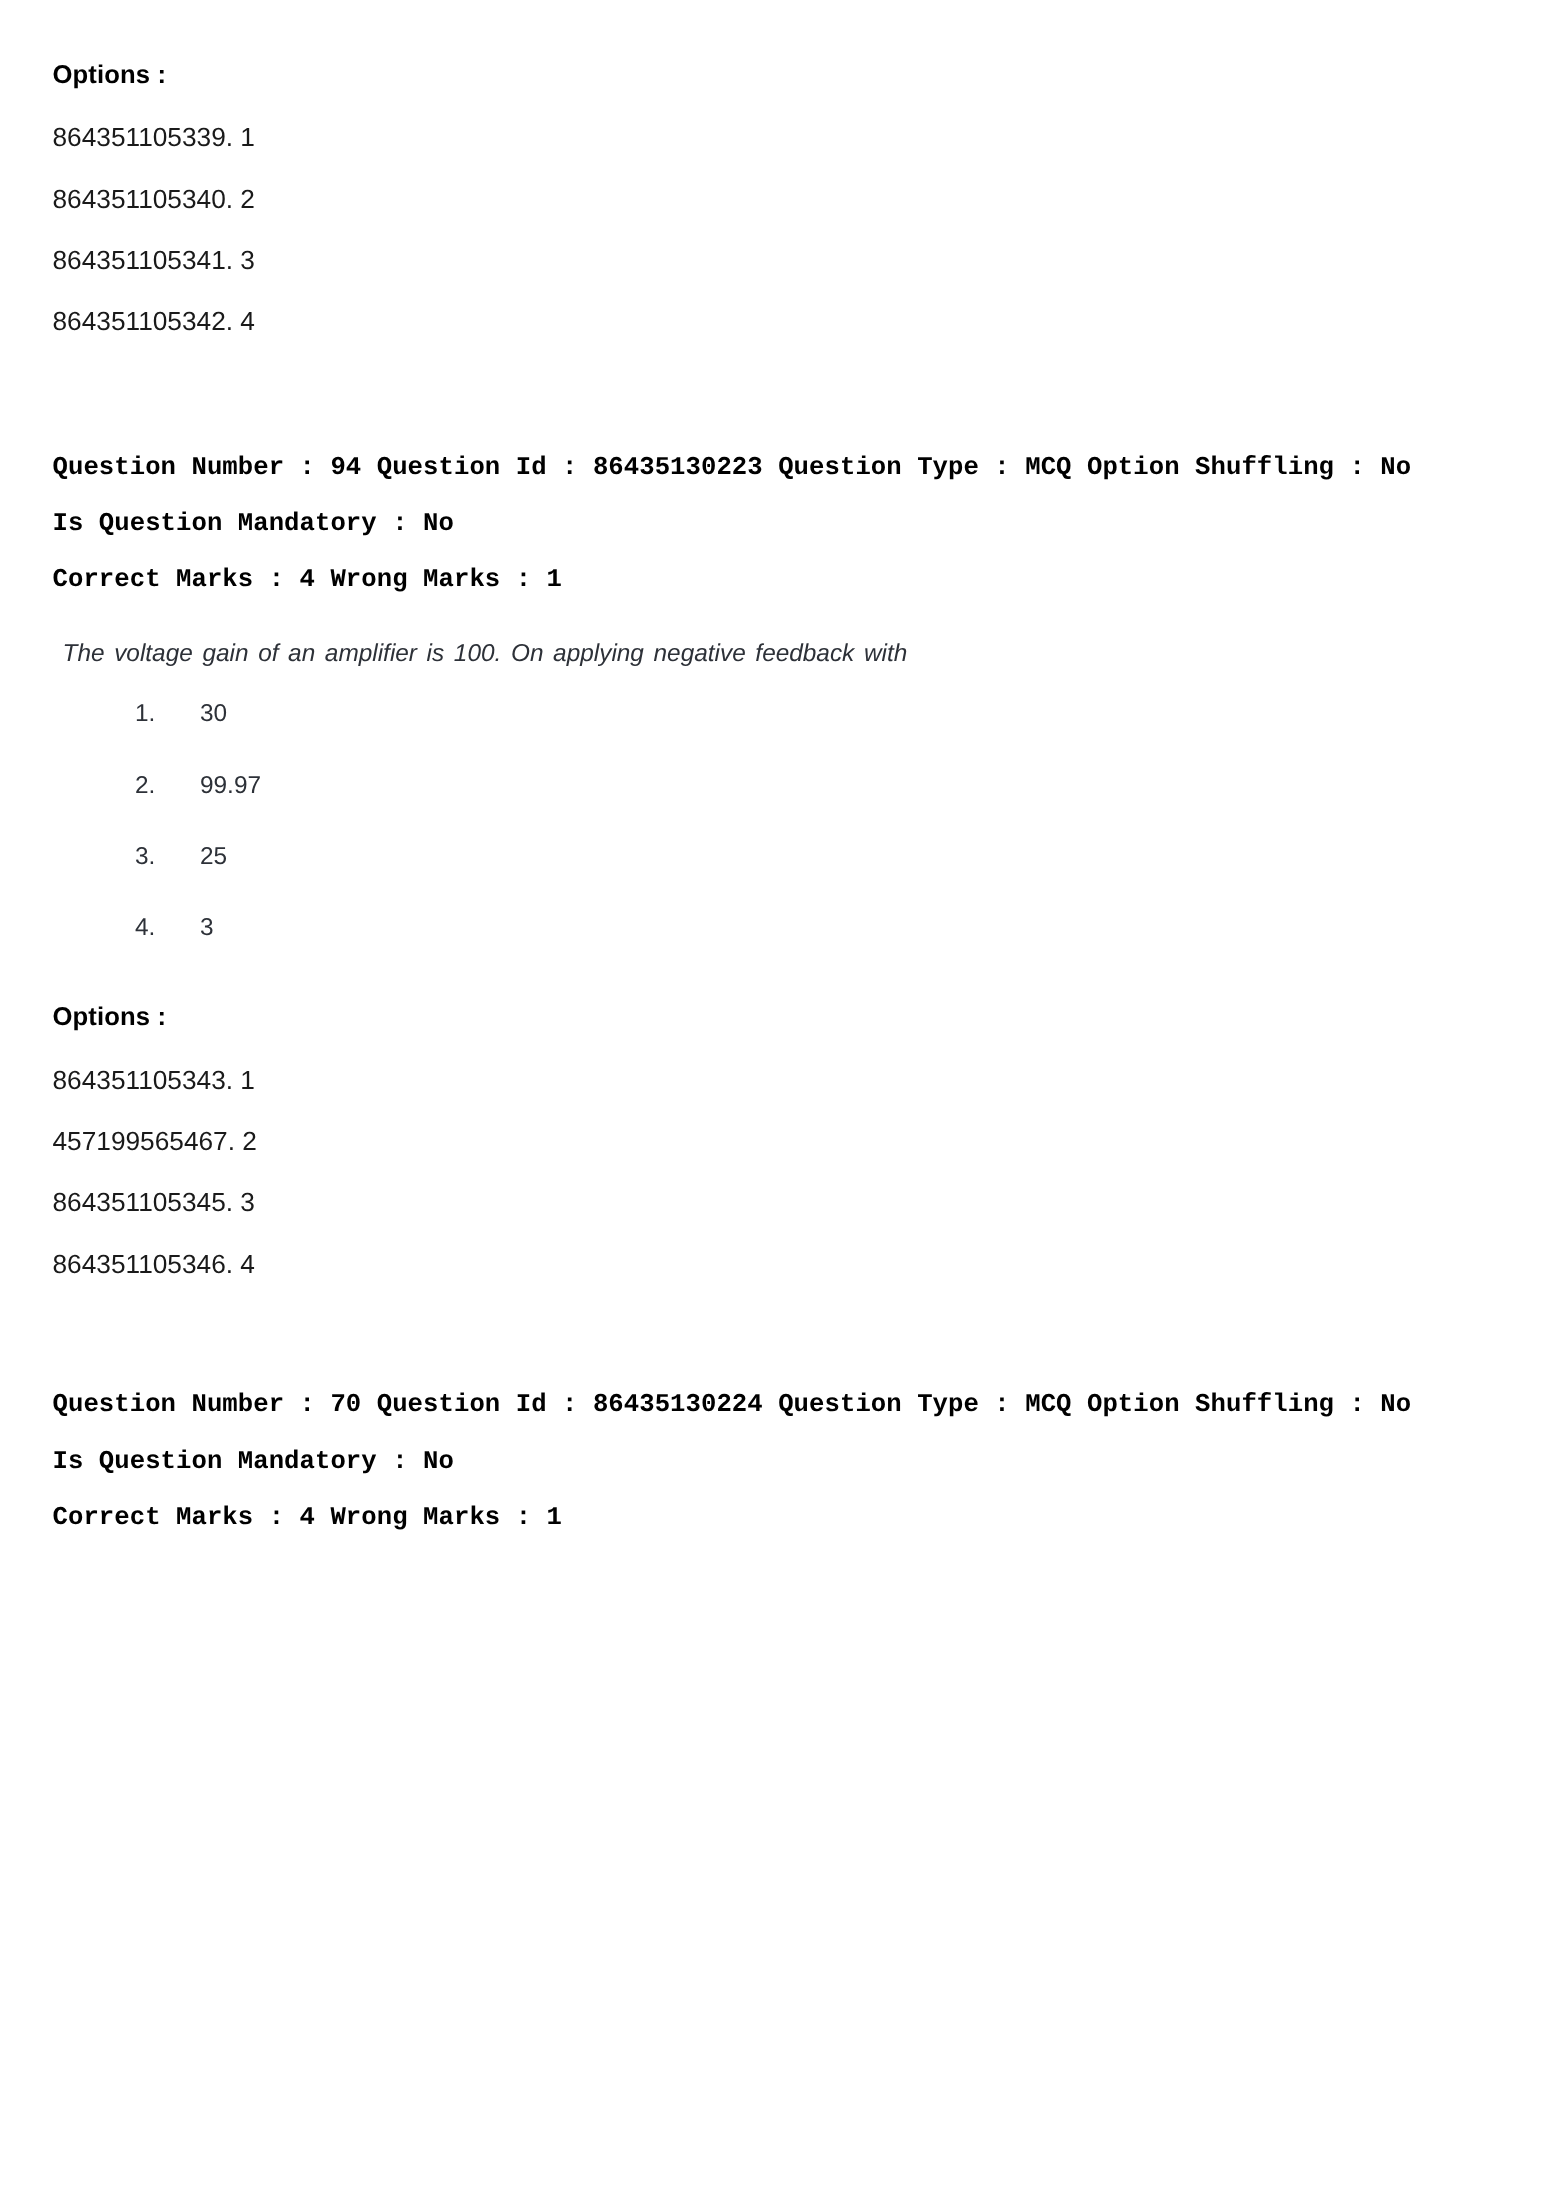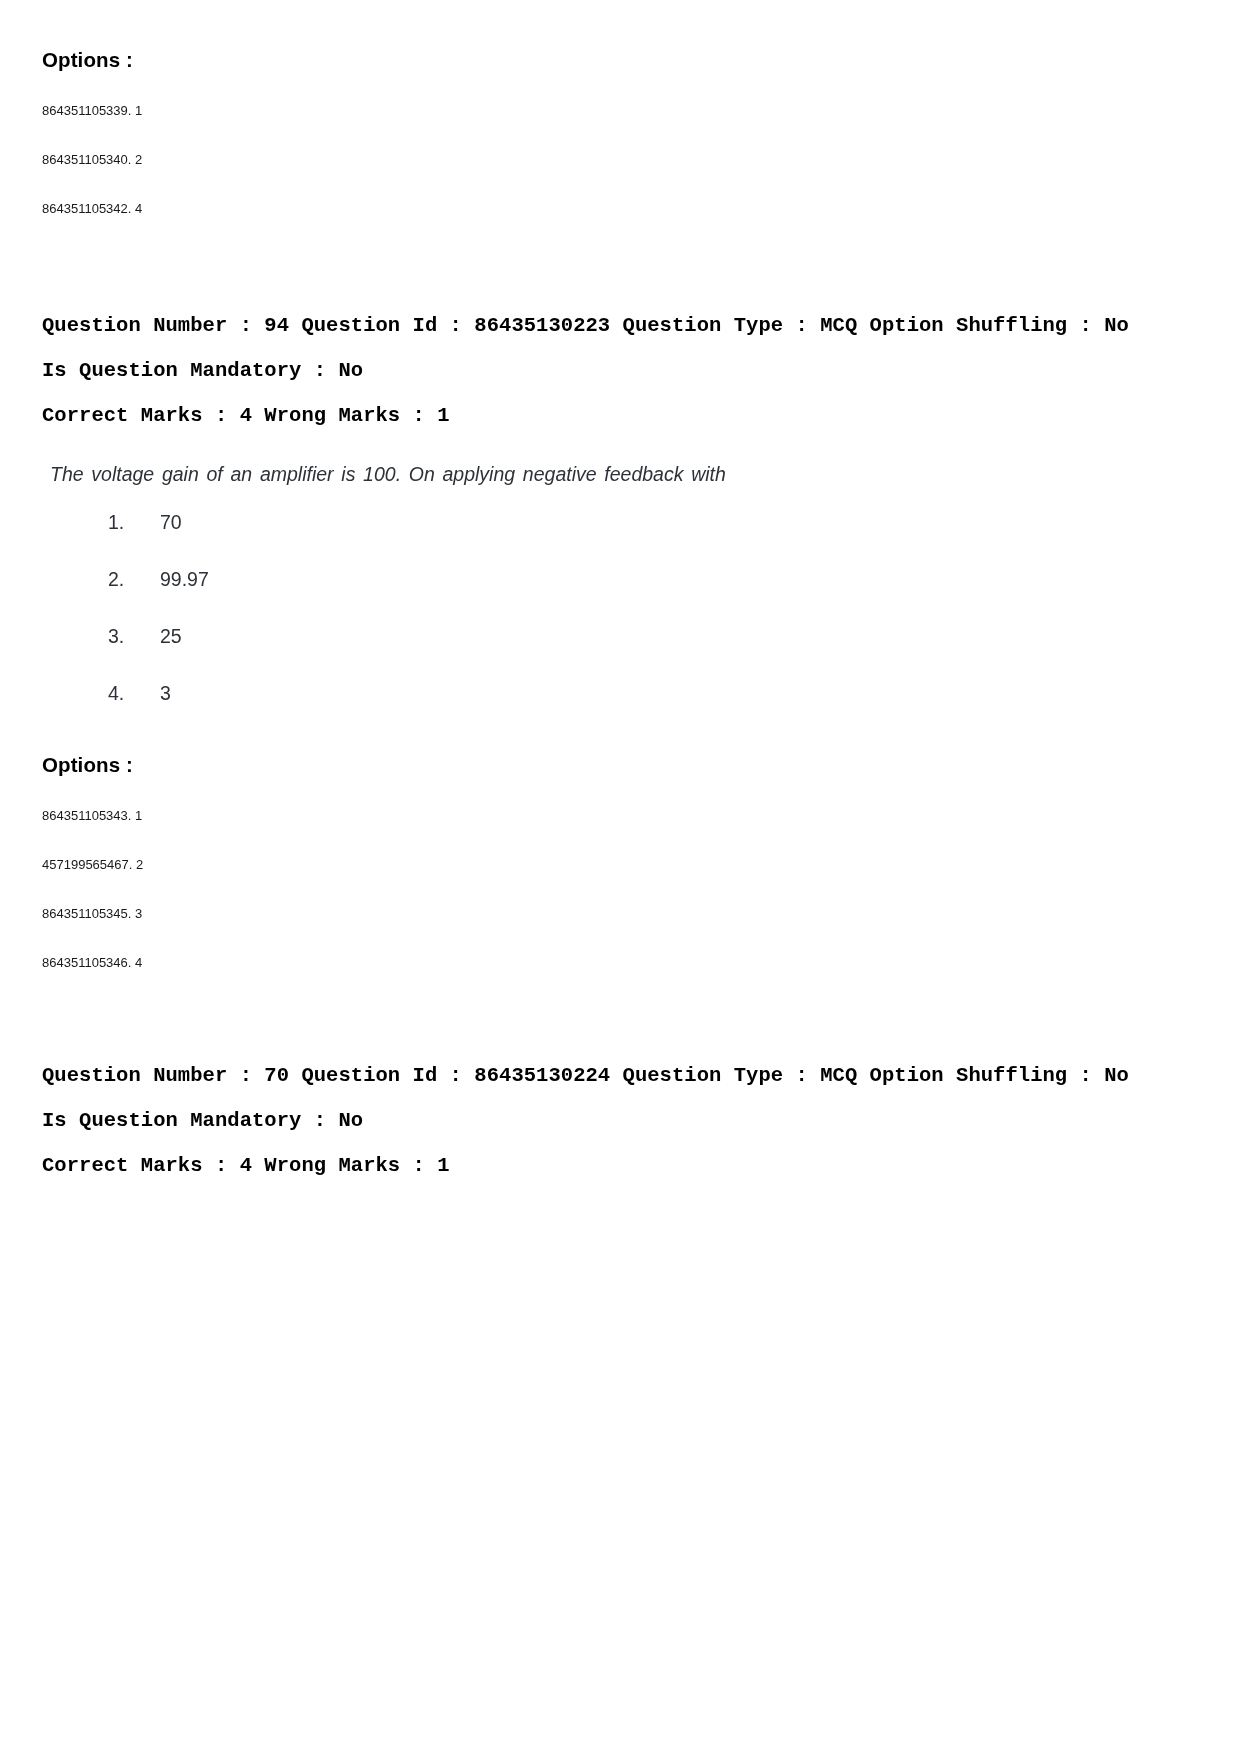--- a/index.html
+++ b/index.html
@@ -40,21 +40,21 @@
     line-height: 45px;
     letter-spacing: 0.05px;
     color: #000000;
     white-space: nowrap;
   }
 
   
   .option-id {
     font-family: "Liberation Sans", sans-serif;
     font-weight: normal;
-    font-size: 13px;
+    font-size: 21px;
     line-height: 49px;
     color: #1a1a1a;
     white-space: nowrap;
   }
 
   
   .scan-block {
     margin-top: 22px;
     margin-left: 8px;
     color: #2b2f36;
@@ -102,41 +102,42 @@
 <body>
 
 <div class="page">
 
   <div>
     <div class="label-bold options-head">Options :</div>
 
     <div class="opt-list">
       <div class="option-id">864351105339. 1</div>
       <div class="option-id">864351105340. 2</div>
+      <div class="option-id">864351105341. 3</div>
       <div class="option-id">864351105342. 4</div>
     </div>
   </div>
 
   <div class="gap-block"></div>
 
   <div>
 
     <div class="meta-line">Question Number : 94 Question Id : 86435130223 Question Type : MCQ Option Shuffling : No</div>
     <div class="meta-line">Is Question Mandatory : No</div>
     <div class="meta-line">Correct Marks : 4 Wrong Marks : 1</div>
 
     <div class="scan-block">
       <div class="scan-stem">
         <span>The voltage gain of an amplifier is 100. On applying negative feedback with</span>
       </div>
 
       <div class="scan-choices">
         <div class="scan-choice">
           <span class="num">1.</span>
-          <span class="val">70</span>
+          <span class="val">30</span>
         </div>
         <div class="scan-choice">
           <span class="num">2.</span>
           <span class="val">99.97</span>
         </div>
         <div class="scan-choice">
           <span class="num">3.</span>
           <span class="val">25</span>
         </div>
         <div class="scan-choice">

